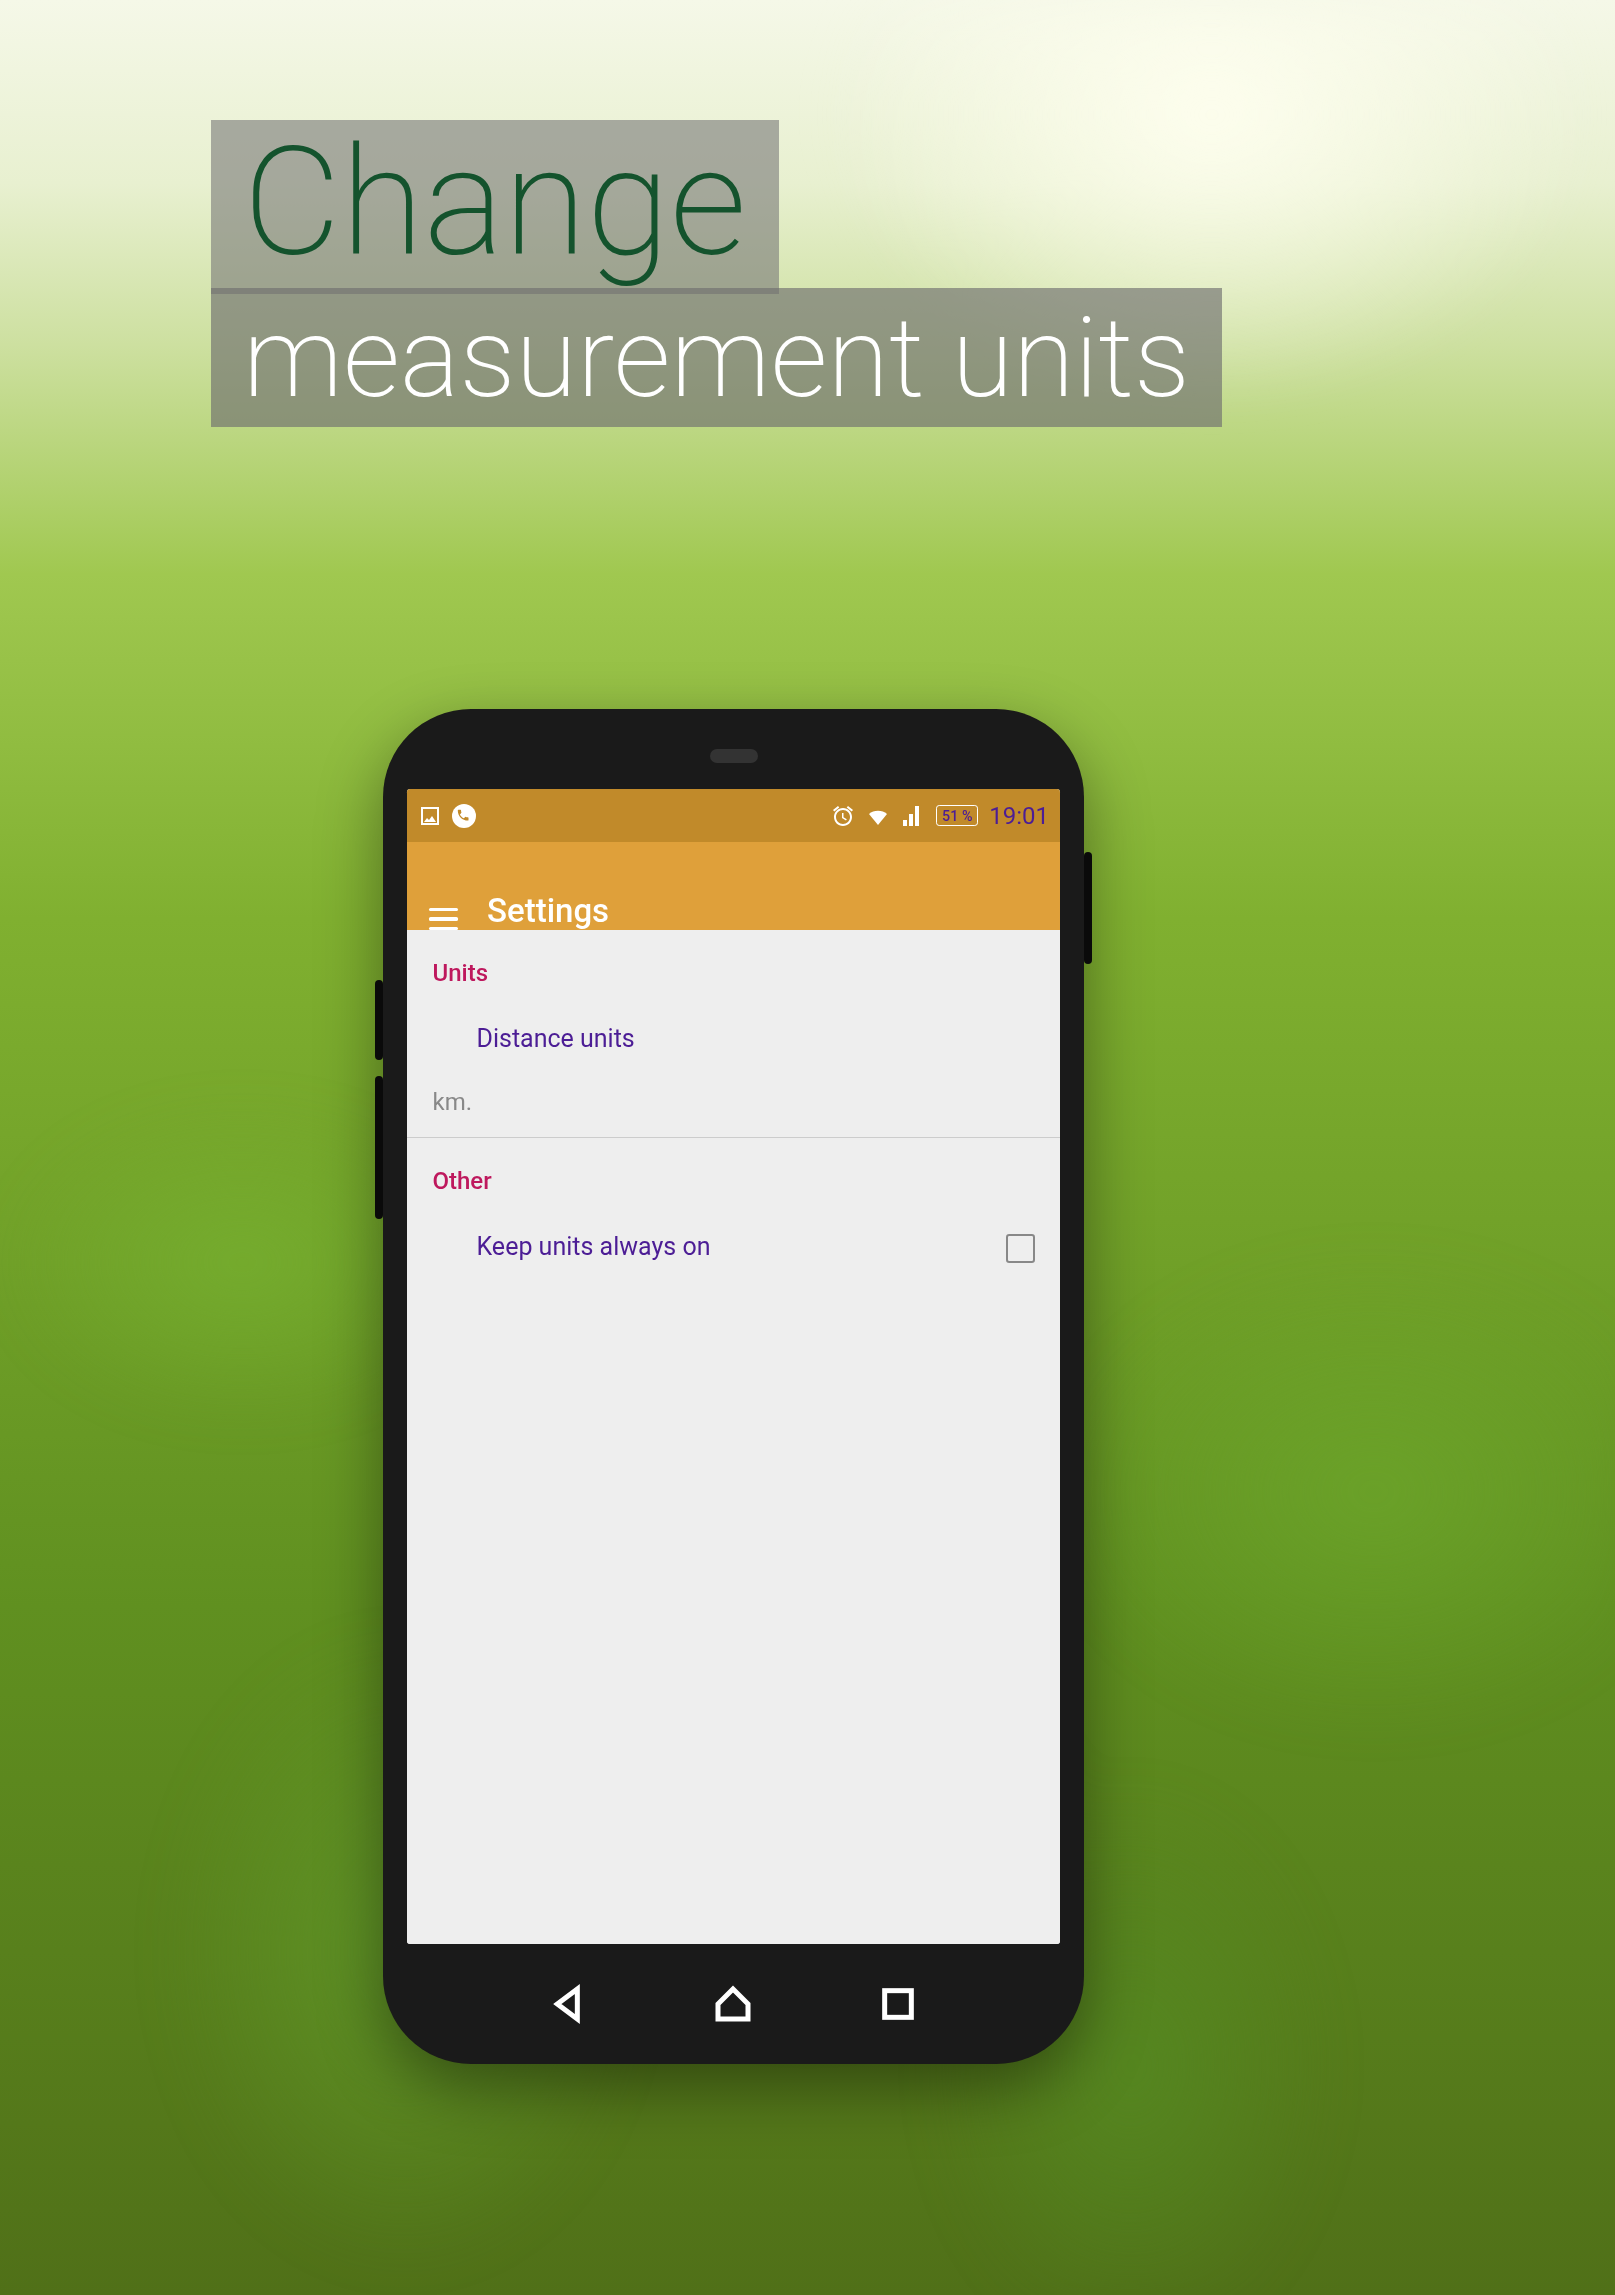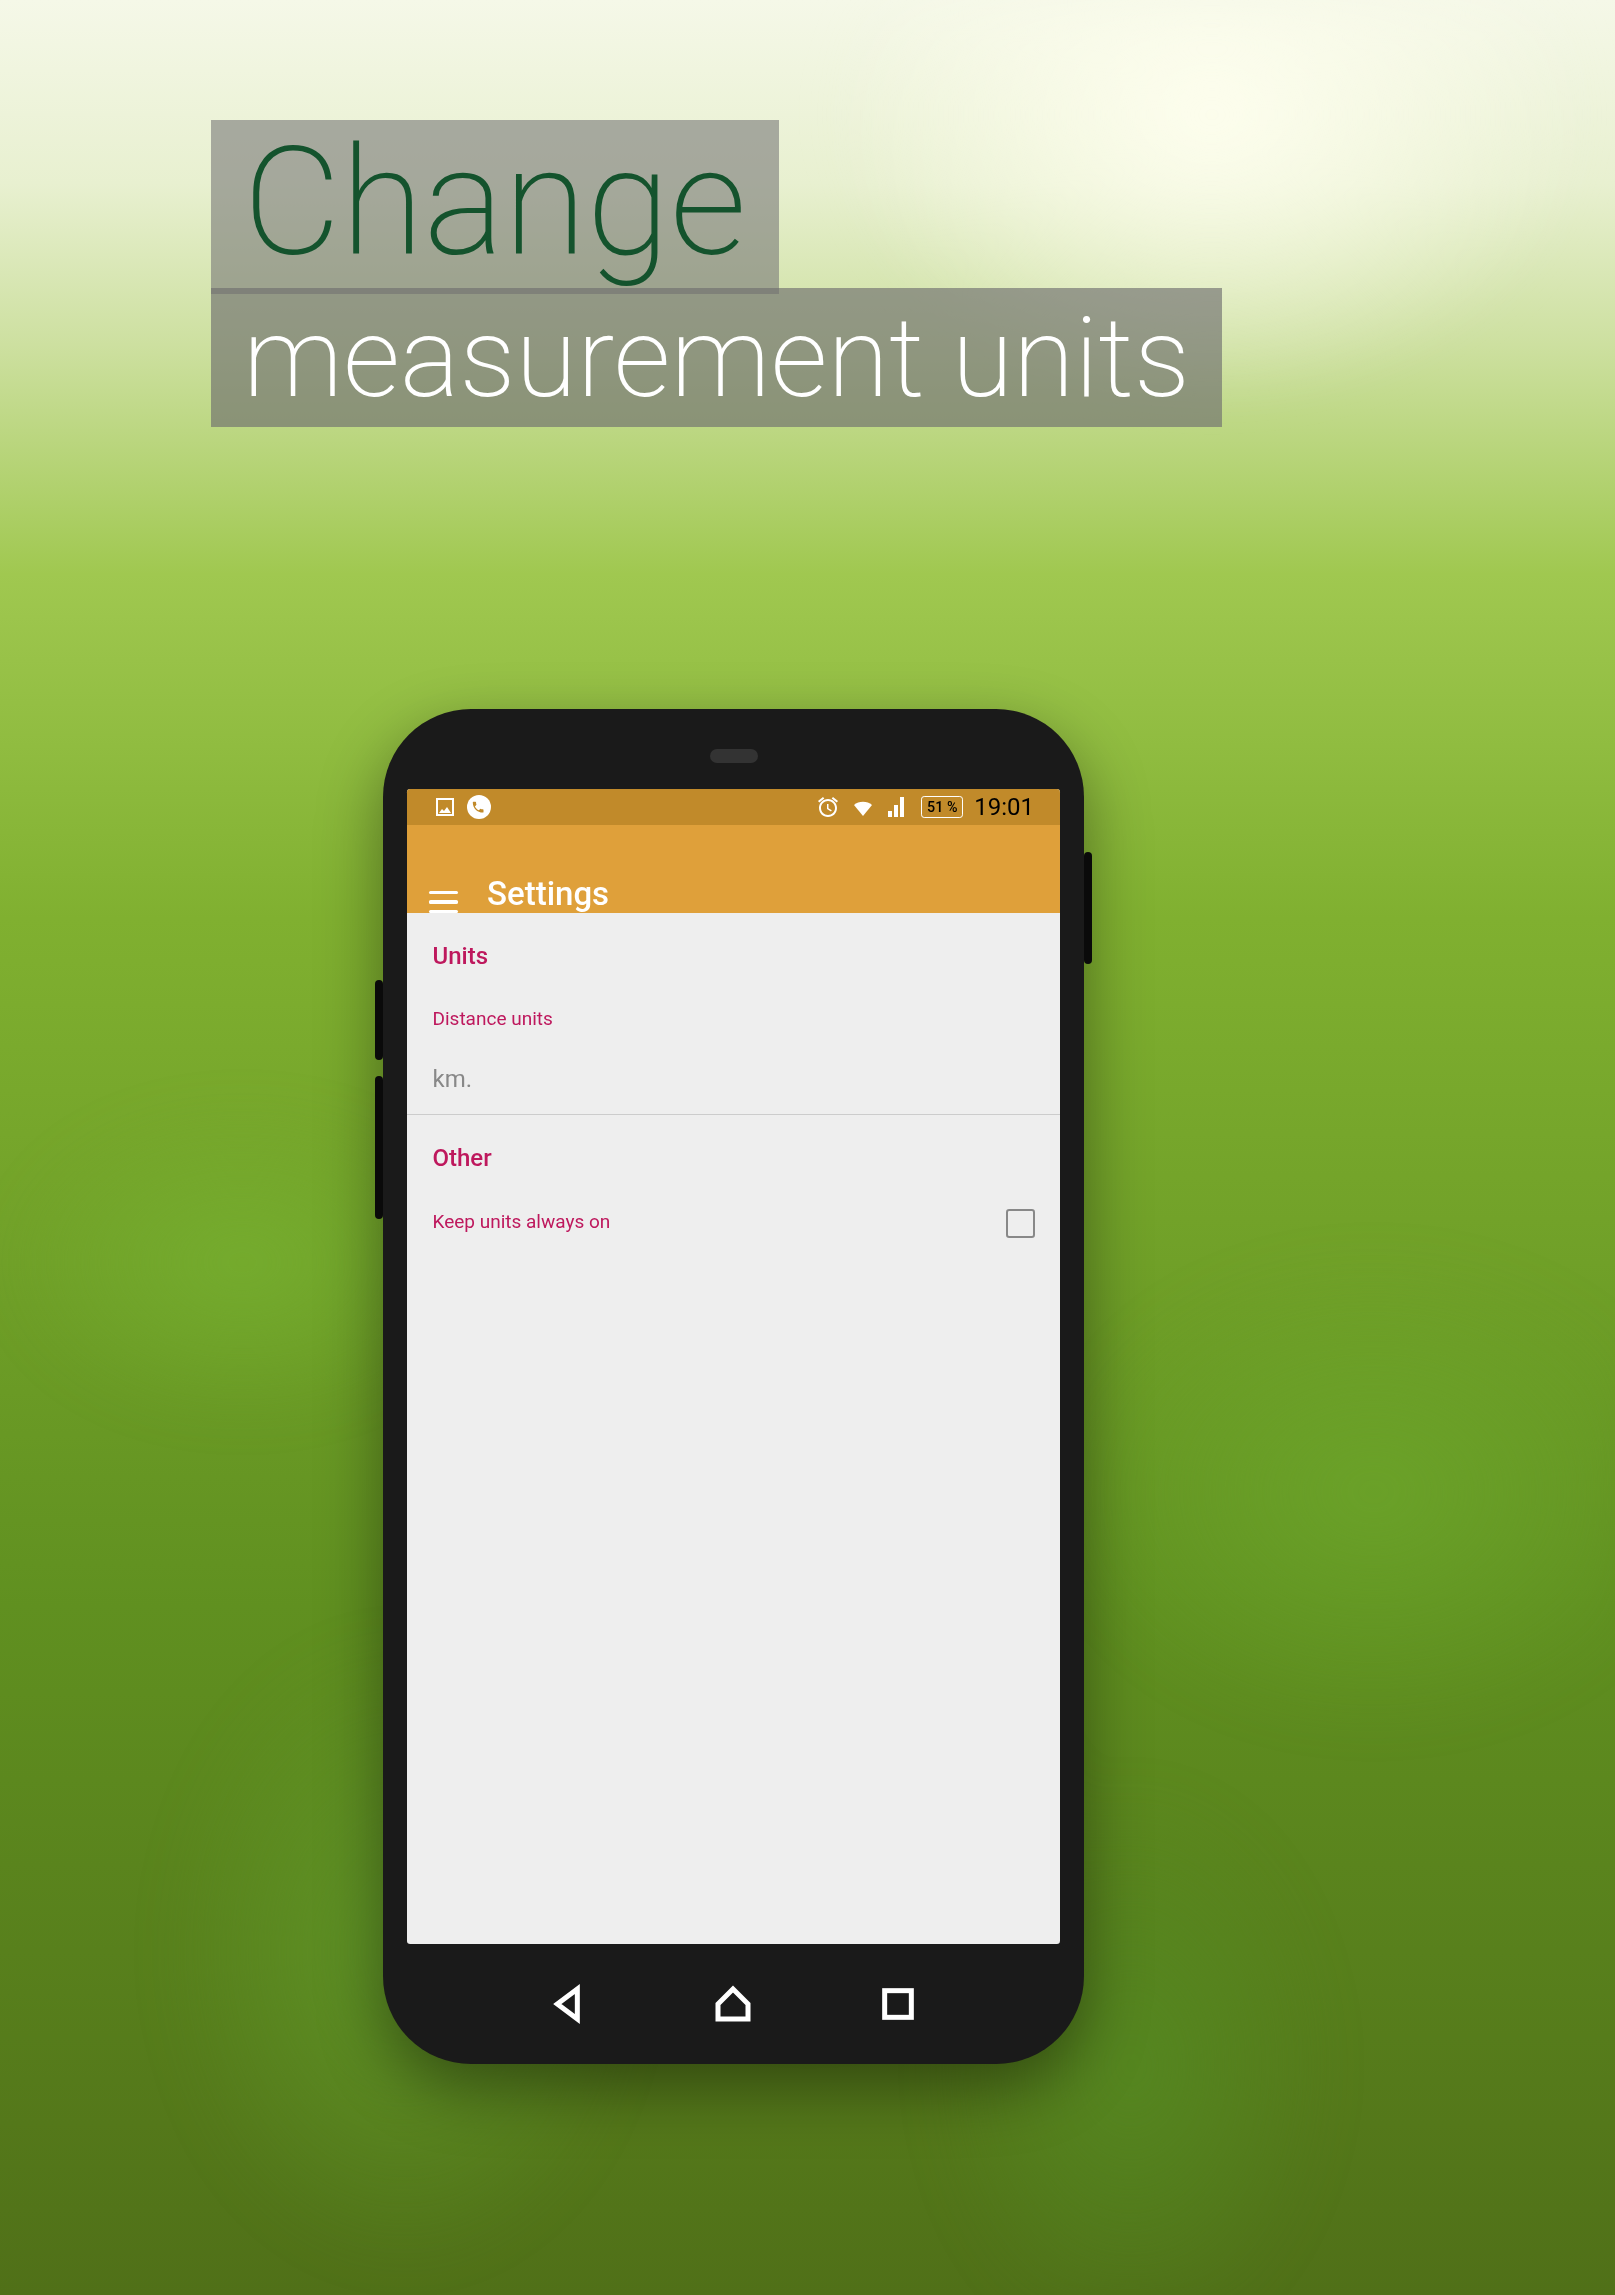--- a/index.html
+++ b/index.html
@@ -87,26 +87,26 @@
   position: absolute;
   top: 80px;
   left: 24px;
   right: 24px;
   bottom: 120px;
   background: #eeeeee;
   overflow: hidden;
   border-radius: 3.2px;
 }
 .status-bar {
-  height: 36px;
+  height: 53px;
   background: #c18a2a;
   display: flex;
   align-items: center;
-  padding: 0 26px;
-  color: #000000;
+  padding: 0 11px;
+  color: #4c1d95;
   font-size: 22px;
 }
 .status-left { display: flex; align-items: center; gap: 9.6px; }
 .status-right { margin-left: auto; display: flex; align-items: center; gap: 11px; }
 .status-icon { width: 24px; height: 24px; display: flex; align-items: center; justify-content: center; }
 .status-icon svg { width: 100%; height: 100%; fill: #fff; }
 .phone-circle {
   width: 24px; height: 24px; border-radius: 50%; background: #fff;
   display: flex; align-items: center; justify-content: center;
 }
@@ -136,23 +136,24 @@
 }
 .list-item {
   padding: 21px 25.5px;
   border-bottom: 0.8px solid #ccc;
   display: flex;
   align-items: center;
 }
 .list-item:last-child { border-bottom: none; }
 .list-item-text { flex: 1; }
 .item-title {
-  color: #be185d;
-  font-size: 19px;
+  color: #4c1d95;
+  font-size: 25px;
   margin-bottom: 4.8px;
+  margin-left: 44px;
 }
 .item-subtitle {
   color: #888;
   font-size: 24px;
   margin-top: 35px;
 }
 .checkbox {
   width: 29px;
   height: 29px;
   border: 2.4px solid #888;

